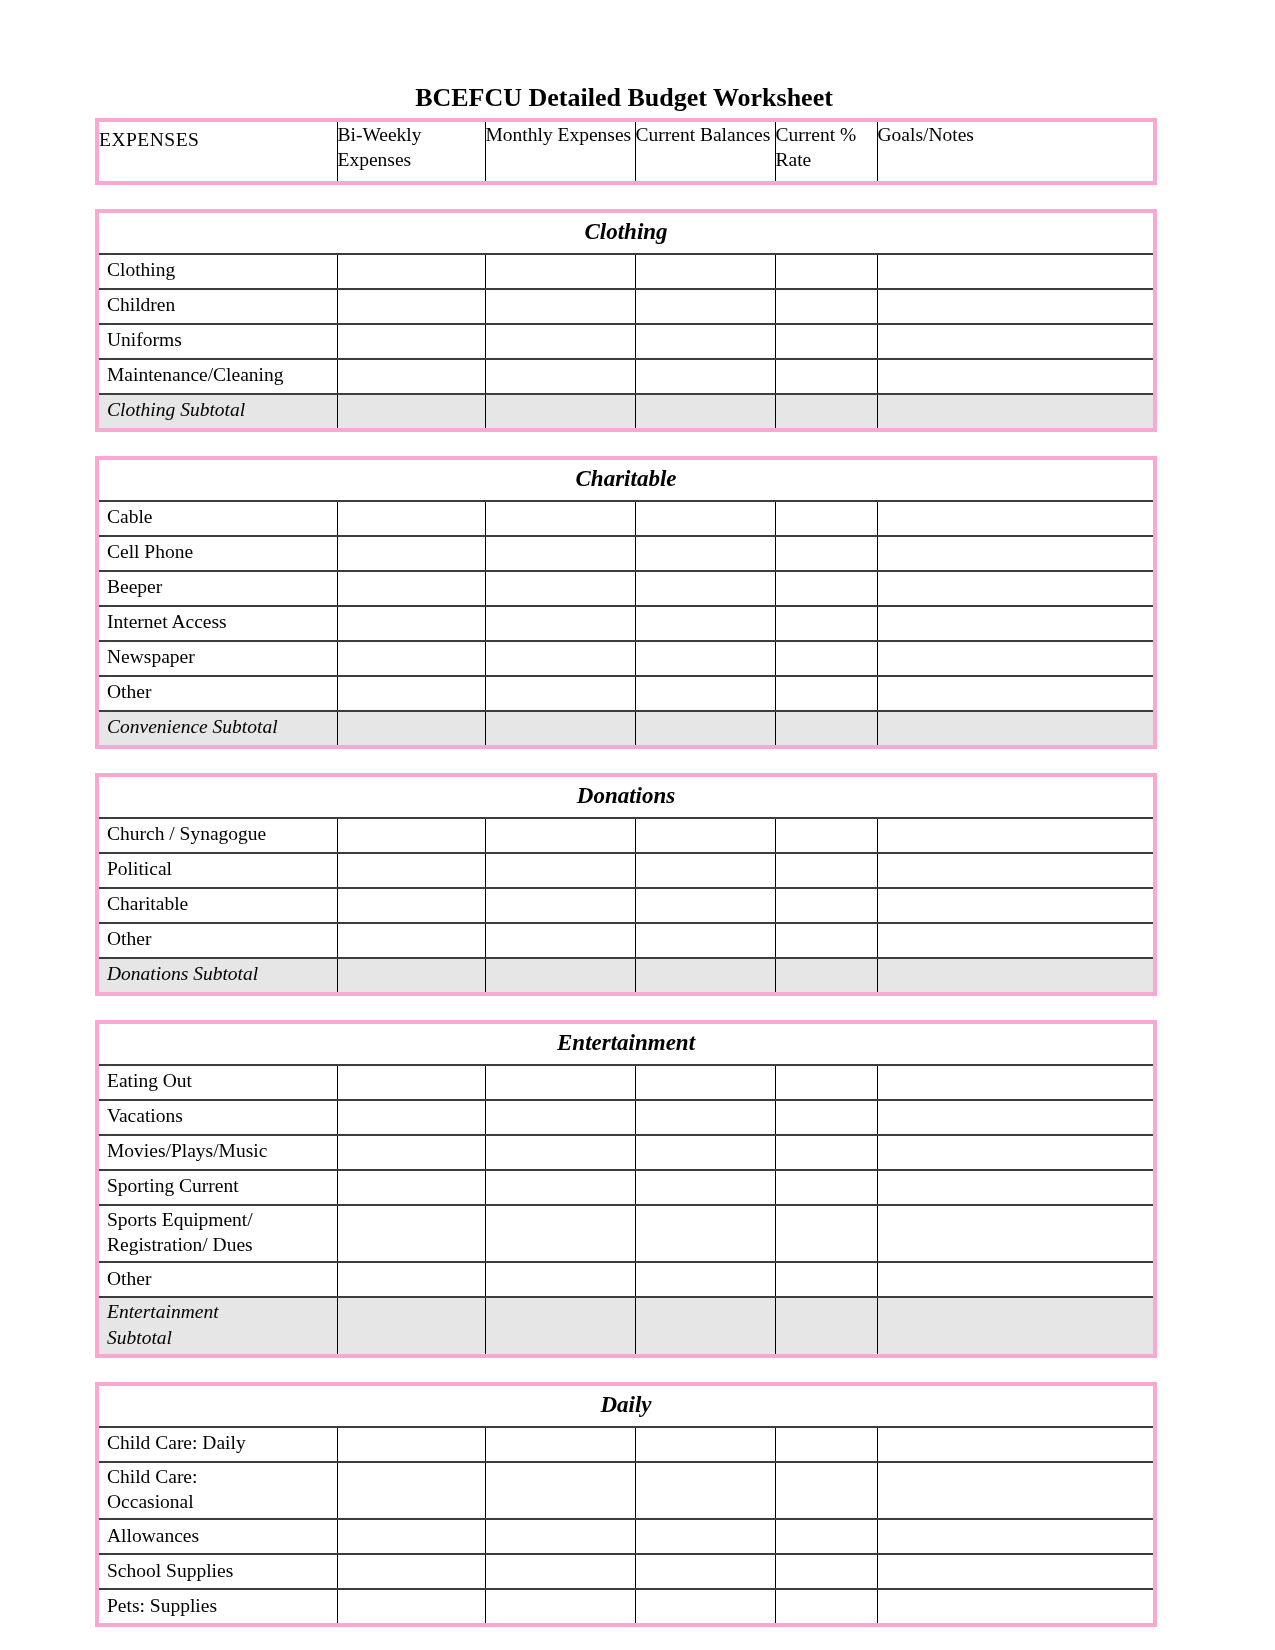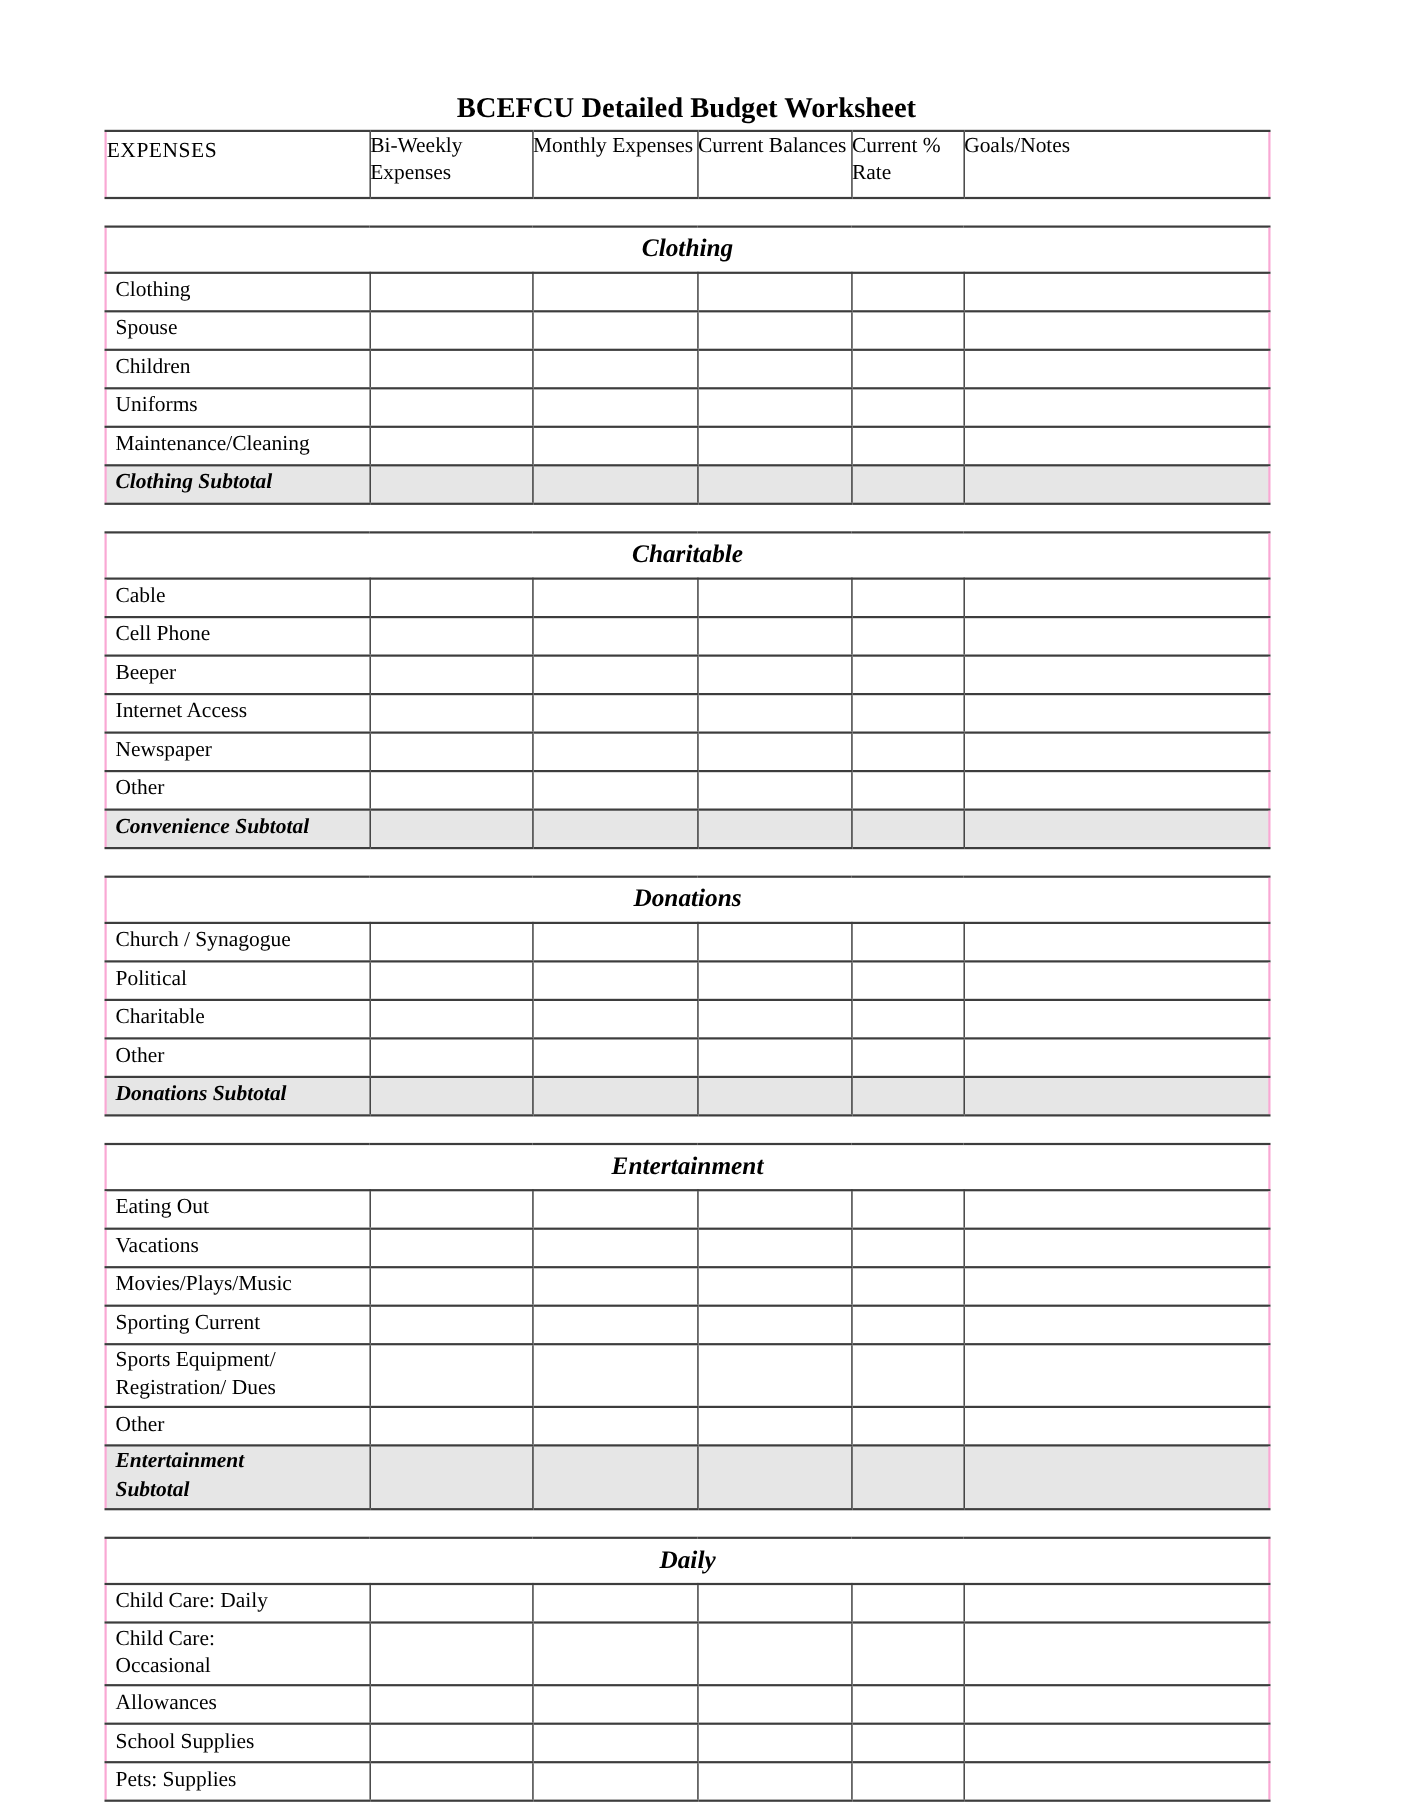--- a/index.html
+++ b/index.html
@@ -42,21 +42,21 @@
   col.c4 { width: 102px; }
   col.c5 { width: 278px; }
   table.grid td, table.grid th {
     border-left: 1.5px solid #000;
     border-right: 1.5px solid #000;
     border-top: 2.5px solid #3d3d3d;
     border-bottom: 2.5px solid #3d3d3d;
     padding: 0;
     background: #fff;
   }
-  table.grid { border: 2px solid #f9a8d4; }
+  table.grid { border: 4px solid #f9a8d4; }
 
   
   .header-table { margin-bottom: 29px; }
   .header-table td {
     vertical-align: top;
     height: 54px;
     padding: 2px 8px 2px 8px;
     font-size: 19.5px;
     line-height: 1.32;
   }
@@ -79,21 +79,21 @@
   .section-table td { height: 29px; vertical-align: middle; }
   .section-table td.label {
     padding: 1px 8px 3px 8px;
     font-size: 19.5px;
     line-height: 1.32;
     white-space: pre-line;
     text-align: left;
   }
   tr.subtotal td { background: var(--subtotal-bg, #e6e6e6); }
   tr.subtotal td.label {
-    font-weight: bold;
+    font-weight: normal;
     font-style: italic;
   }
 </style>
 </head>
 <body>
 
 <div class="page">
 
   <div class="title">BCEFCU Detailed Budget Worksheet</div>
 
@@ -136,28 +136,20 @@
     <tbody>
   <tr>
     <td class="label">Clothing</td>
     <td></td>
     <td></td>
     <td></td>
     <td></td>
     <td></td>
   </tr>
 
-  <tr>
-    <td class="label">Spouse</td>
-    <td></td>
-    <td></td>
-    <td></td>
-    <td></td>
-    <td></td>
-  </tr>
 
   <tr>
     <td class="label">Children</td>
     <td></td>
     <td></td>
     <td></td>
     <td></td>
     <td></td>
   </tr>
 

